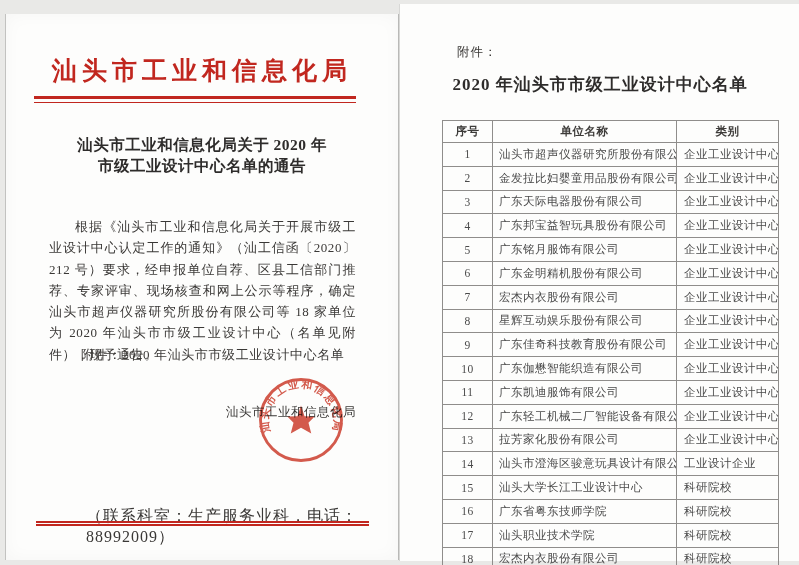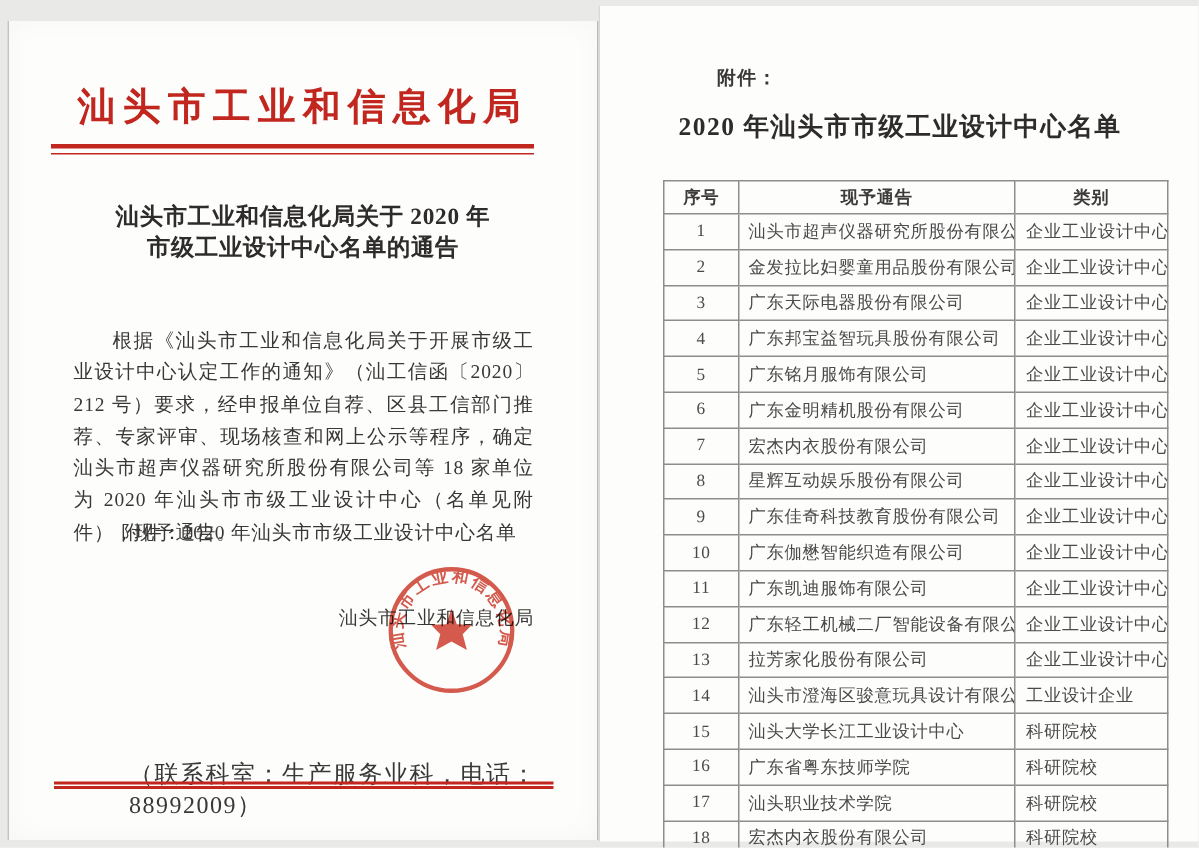--- a/index.html
+++ b/index.html
@@ -58,21 +58,21 @@
     font-size:16px;color:#3a3836;letter-spacing:1px;
   }
   .bottom-rule{
     position:absolute;left:30px;top:507px;width:333px;height:1px;
     border-top:2.5px solid var(--red,#c1271f);
     border-bottom:2px solid var(--red,#c1271f);
   }
   
   .attach-label{
     position:absolute;top:40px;left:57px;
-    font-size:12.5px;color:#3a3836;font-weight:bold;letter-spacing:1px;margin-left:21px;
+    font-size:12.5px;color:#3a3836;font-weight:normal;letter-spacing:1px;
   }
   .table-title{
     position:absolute;top:69px;left:0;width:100%;
     text-align:center;font-size:17px;font-weight:bold;
     color:#2e2c2b;letter-spacing:1px;white-space:nowrap;
   }
   table.centers{
     position:absolute;top:96px;left:42px;width:336px;
     border-collapse:collapse;table-layout:fixed;
     font-size:11.5px;color:#4a4a4a;margin-top:20px;
@@ -134,21 +134,21 @@
 
   <table class="centers">
     <colgroup>
         <col class="c-no">
         <col class="c-name">
         <col class="c-cat">
       </colgroup>
     <thead>
       <tr>
         <th>序号</th>
-        <th>现予通告</th>
+        <th>单位名称</th>
         <th>类别</th>
       </tr>
     </thead>
     <tbody>
         <tr>
           <td>1</td>
           <td>汕头市超声仪器研究所股份有限公司</td>
           <td>企业工业设计中心</td>
         </tr>
         <tr>

